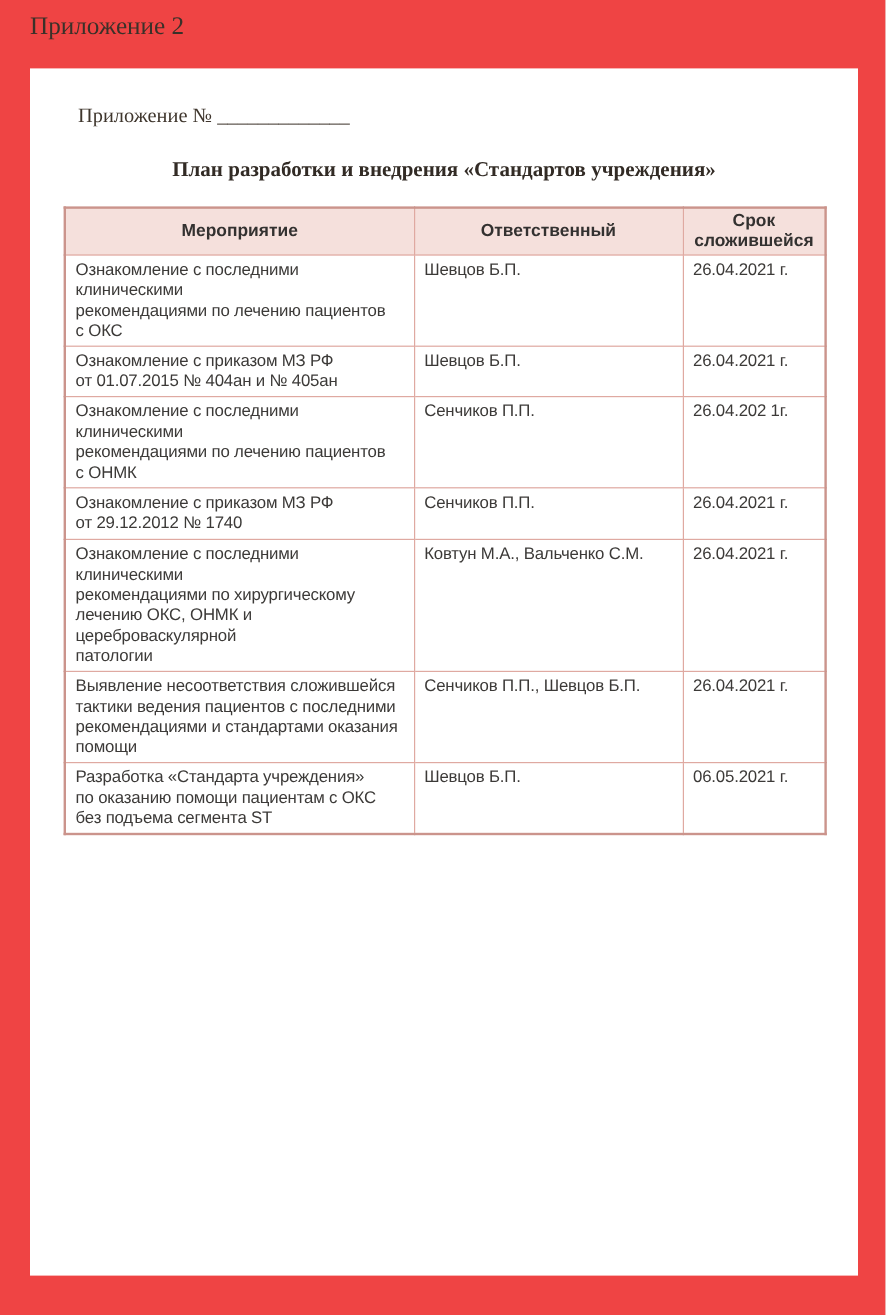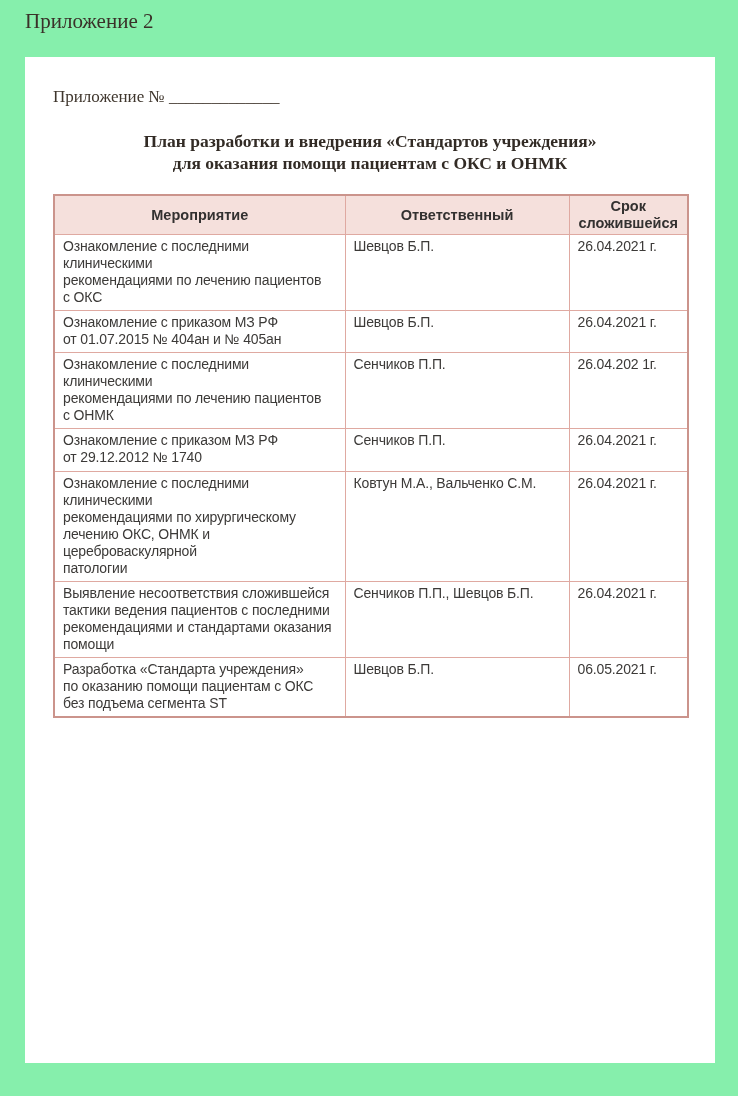--- a/index.html
+++ b/index.html
@@ -7,21 +7,21 @@
     padding: 0;
     width: 738px;
     height: 1096px;
     background: #e9e8e6;
     overflow: hidden;
   }
   .page {
     position: relative;
     width: 738px;
     height: 1096px;
-    background: #86efac;
+    background: #ef4444;
   }
   .appendix-heading {
     position: absolute;
     left: 25px;
     top: 8px;
     font-family: "Liberation Serif", serif;
     font-size: 21px;
     line-height: 26px;
     color: #3a3129;
   }
@@ -34,20 +34,21 @@
     background: #ffffff;
     box-sizing: border-box;
     padding-left: 28px;
   }
   .form-block {
     margin-top: 29px;
     font-family: "Liberation Serif", serif;
     font-size: 17px;
     line-height: 22px;
     color: #3f362d;
+    margin-left: 12px;
   }
   .blank { letter-spacing: 0; }
   .doc-title {
     width: 634px;
     margin-top: 22px;
     text-align: center;
     font-family: "Liberation Serif", serif;
     font-weight: bold;
     font-size: 17.5px;
     line-height: 22px;
@@ -106,21 +107,20 @@
 
     <div class="form-block">
       <div class="form-line">
         <span>Приложение №</span>
         <span class="blank">_____________</span>
       </div>
     </div>
 
     <div class="doc-title">
       <div>План разработки и внедрения «Стандартов учреждения»</div>
-      <div>для оказания помощи пациентам с ОКС и ОНМК</div>
     </div>
 
     <table class="plan-table">
       <colgroup>
         <col class="col-activity">
         <col class="col-resp">
         <col class="col-date">
       </colgroup>
       <thead>
         <tr>

